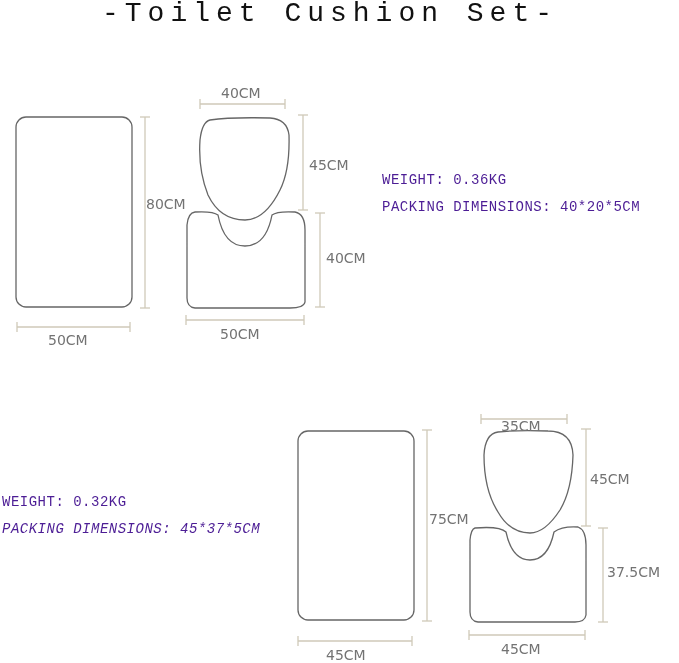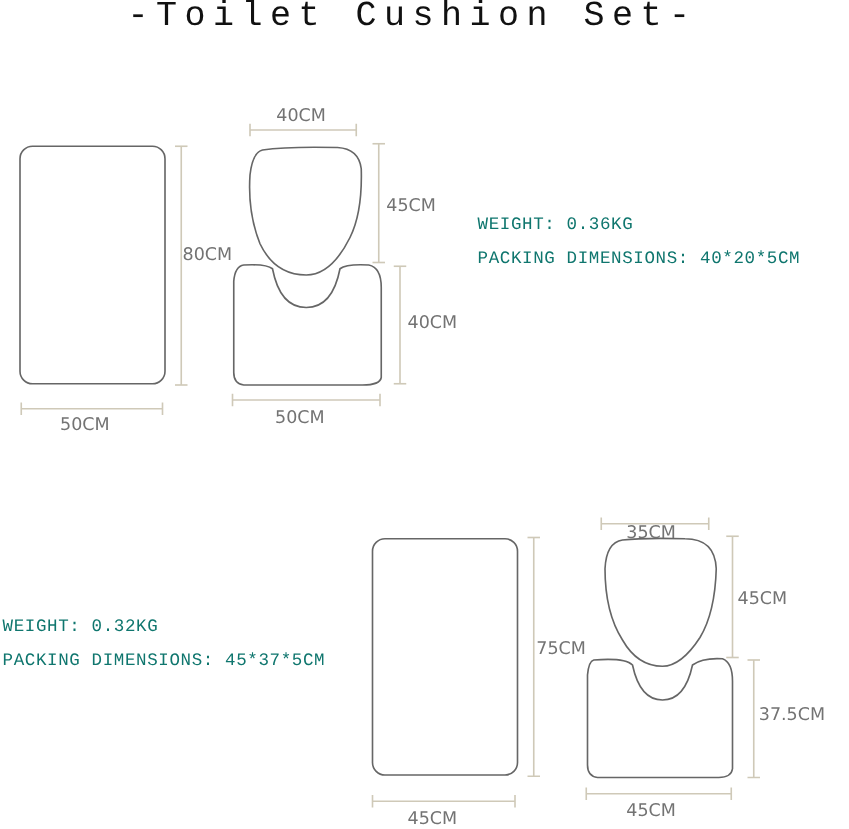--- a/index.html
+++ b/index.html
@@ -1,19 +1,19 @@
 <!DOCTYPE html>
 <html><head>
 <meta charset="utf-8">
 <style>
   html, body { margin: 0; padding: 0; background: #ffffff; }
   body { width: 679px; height: 663px; position: relative; overflow: hidden; font-family: "Liberation Sans", sans-serif; }
   .title { position: absolute; left: 0; top: -2px; width: 660px; text-align: center; font-family: "Liberation Mono", monospace; font-size: 28px; letter-spacing: 6px; color: #111; }
   .dim { position: absolute; font-family: "DejaVu Sans", sans-serif; font-size: 14px; color: #737373; white-space: nowrap; }
-  .spec { position: absolute; font-family: "Liberation Mono", monospace; font-size: 14px; color: #0f766e; letter-spacing: 0.5px; white-space: nowrap; }
+  .spec { position: absolute; font-family: "Liberation Mono", monospace; font-size: 14px; color: #4c1d95; letter-spacing: 0.5px; white-space: nowrap; }
   svg { position: absolute; left: 0; top: 0; }
 </style>
 </head>
 <body>
 
 <div class="title">-Toilet Cushion Set-</div>
 
 <svg width="679" height="663">
   <g fill="none" stroke="#666" stroke-width="1.3">
     <rect x="16" y="117" width="116" height="190" rx="10"></rect>
@@ -76,13 +76,13 @@
 <div class="spec" style="left:382px;top:172px;">WEIGHT: 0.36KG</div>
 <div class="spec" style="left:382px;top:199px;">PACKING DIMENSIONS: 40*20*5CM</div>
 
 <div class="dim" style="left:326px;top:647px;">45CM</div>
 <div class="dim" style="left:429px;top:511px;">75CM</div>
 <div class="dim" style="left:501px;top:399px;margin-top:19px;">35CM</div>
 <div class="dim" style="left:590px;top:471px;">45CM</div>
 <div class="dim" style="left:607px;top:564px;">37.5CM</div>
 <div class="dim" style="left:501px;top:641px;">45CM</div>
 <div class="spec" style="left:2px;top:494px;">WEIGHT: 0.32KG</div>
-<div class="spec" style="left:2px;top:521px;">PACKING DIMENSIONS: 45*37*5CM</div>
+<div class="spec" style="left:2px;top:521px;font-style:italic;">PACKING DIMENSIONS: 45*37*5CM</div>
 
 </body></html>

